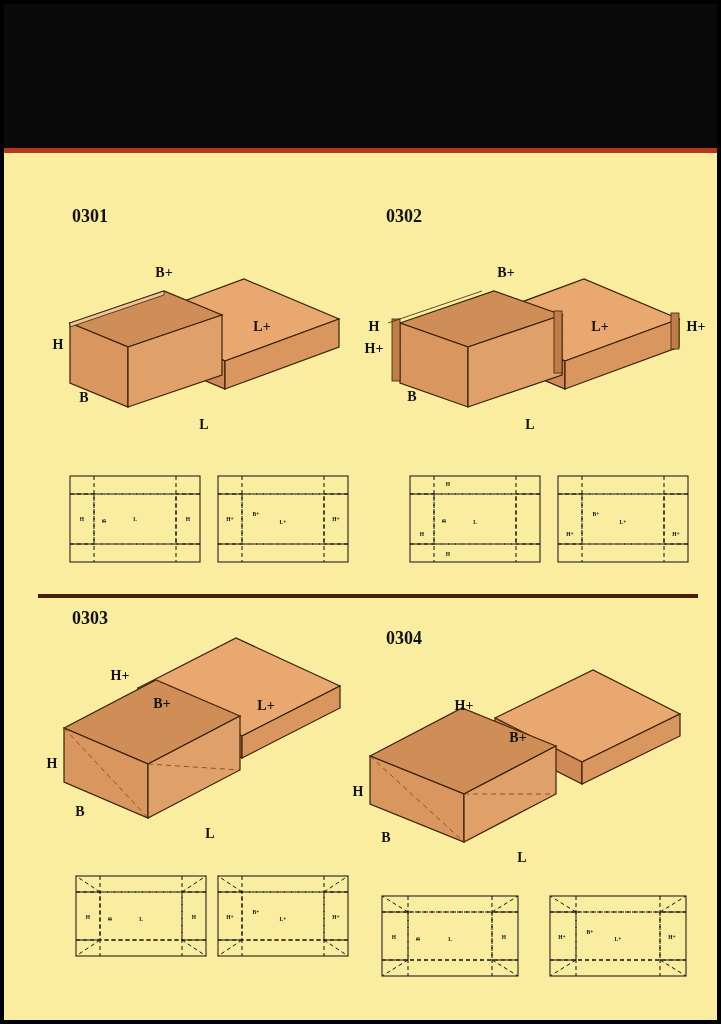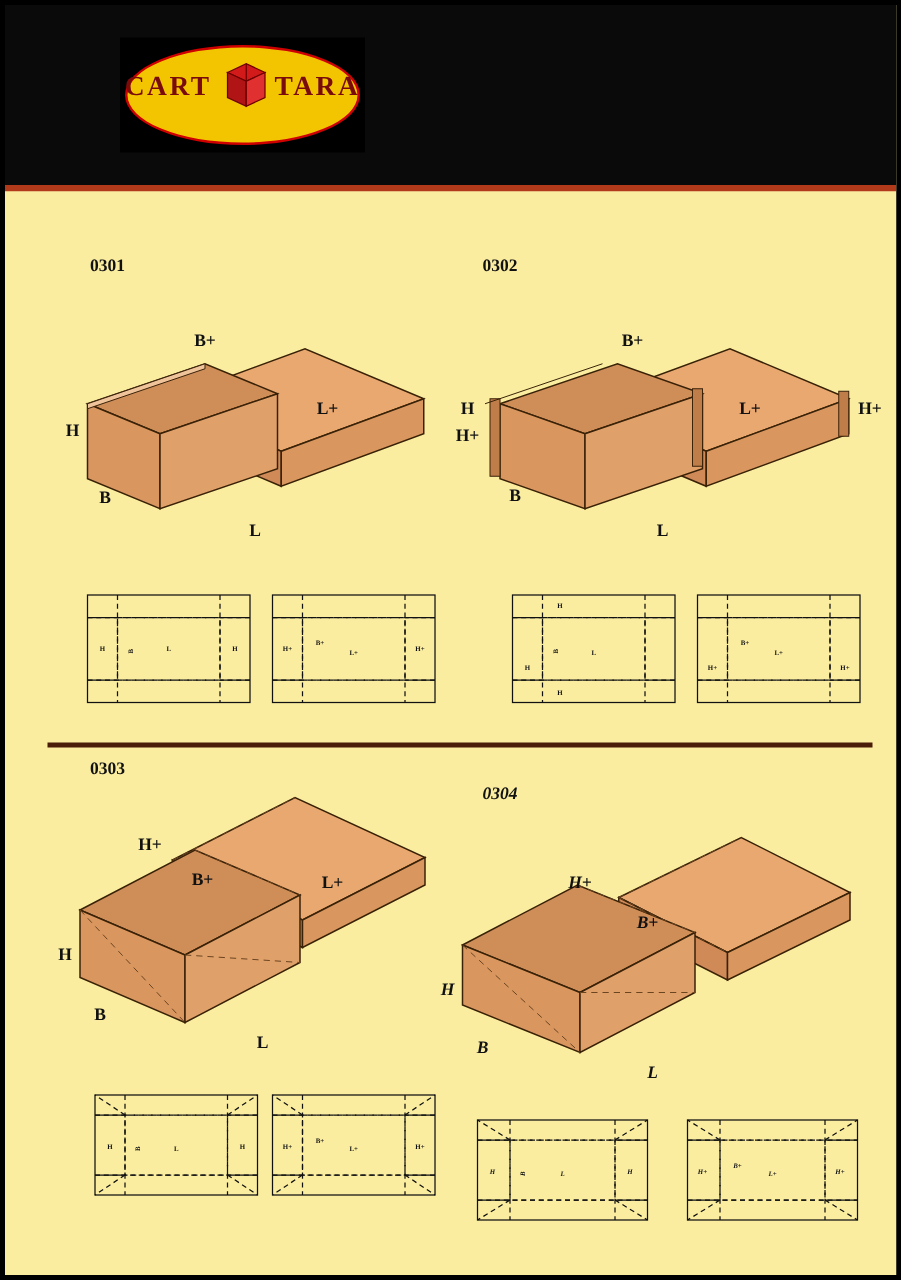--- a/index.html
+++ b/index.html
@@ -89,21 +89,21 @@
     background: #4a1d08;
   }
   
   .panel {
     position: absolute;
   }
   .panel-code {
     position: absolute;
     font-family: "Liberation Serif", serif;
     font-weight: bold;
-    font-size: 14px;
+    font-size: 18px;
     color: #111111;
   }
   .dwg {
     position: absolute;
   }
   svg { display: block; }
   .lbl {
     font-family: "Liberation Serif", serif;
     font-weight: bold;
     font-size: 14px;
@@ -115,34 +115,20 @@
     font-size: 5.5px;
     fill: #111111;
   }
 </style>
 </head>
 <body>
 
 <div id="page">
 
   <div id="header">
-    <div id="logo">
-      <div id="logo-ellipse"></div>
-      <div id="logo-text">
-        <span>CART</span>
-        <span style="display:inline-block;width:36px"></span>
-        <span>TARA</span>
-      </div>
-      <svg id="logo-box" viewBox="0 0 34 40">
-        <polygon points="2,10 17,3 32,10 17,17" fill="#d31a1a" stroke="#6d0000" stroke-width="1"></polygon>
-        <polygon points="2,10 17,17 17,37 2,30" fill="#b01414" stroke="#6d0000" stroke-width="1"></polygon>
-        <polygon points="32,10 17,17 17,37 32,30" fill="#e03030" stroke="#6d0000" stroke-width="1"></polygon>
-        <line x1="17" y1="3" x2="17" y2="17" stroke="#6d0000" stroke-width="1"></line>
-      </svg>
-    </div>
   </div>
   <div id="header-rule"></div>
 
   <div class="panel" style="left:0;top:150px;width:356px;height:440px;">
     <div class="panel-code" style="left:68px;top:52px;">0301</div>
 
     <div class="dwg" style="left:40px;top:95px;">
       <svg width="310" height="200" viewBox="0 0 310 200">
 
         <polygon points="86,72 200,30 295,70 181,112" fill="#e8a870" stroke="#3a2208" stroke-width="1.2"></polygon>
@@ -335,21 +321,21 @@
         <line x1="26" y1="66" x2="2" y2="82" stroke="#111" stroke-width="1" stroke-dasharray="4,3"></line>
         <line x1="108" y1="66" x2="132" y2="82" stroke="#111" stroke-width="1" stroke-dasharray="4,3"></line>
         <text class="lbl-s" x="14" y="45" text-anchor="middle">H+</text>
         <text class="lbl-s" x="40" y="40" text-anchor="middle">B+</text>
         <text class="lbl-s" x="67" y="47" text-anchor="middle">L+</text>
         <text class="lbl-s" x="120" y="45" text-anchor="middle">H+</text>
       </svg>
     </div>
   </div>
 
-  <div class="panel" style="left:356px;top:594px;width:357px;height:420px;font-style:italic;">
+  <div class="panel" style="left:356px;top:594px;width:357px;height:420px;">
     <div class="panel-code" style="left:26px;top:30px;">0304</div>
 
     <div class="dwg" style="left:-10px;top:40px;">
       <svg width="340" height="240" viewBox="0 0 340 240">
         <polygon points="145,80 243,32 330,76 232,124" fill="#e8a870" stroke="#3a2208" stroke-width="1.2"></polygon>
         <polygon points="145,80 232,124 232,146 145,102" fill="#d08a58" stroke="#3a2208" stroke-width="1.2"></polygon>
         <polygon points="232,124 330,76 330,98 232,146" fill="#d9975f" stroke="#3a2208" stroke-width="1.2"></polygon>
         <line x1="145" y1="80" x2="243" y2="32" stroke="#6b4420" stroke-width="0.8" stroke-dasharray="5,4"></line>
         <line x1="145" y1="80" x2="232" y2="124" stroke="#6b4420" stroke-width="0.8" stroke-dasharray="5,4"></line>
         <polygon points="20,118 112,70 206,108 114,156" fill="#cf8d58" stroke="#3a2208" stroke-width="1.2"></polygon>

